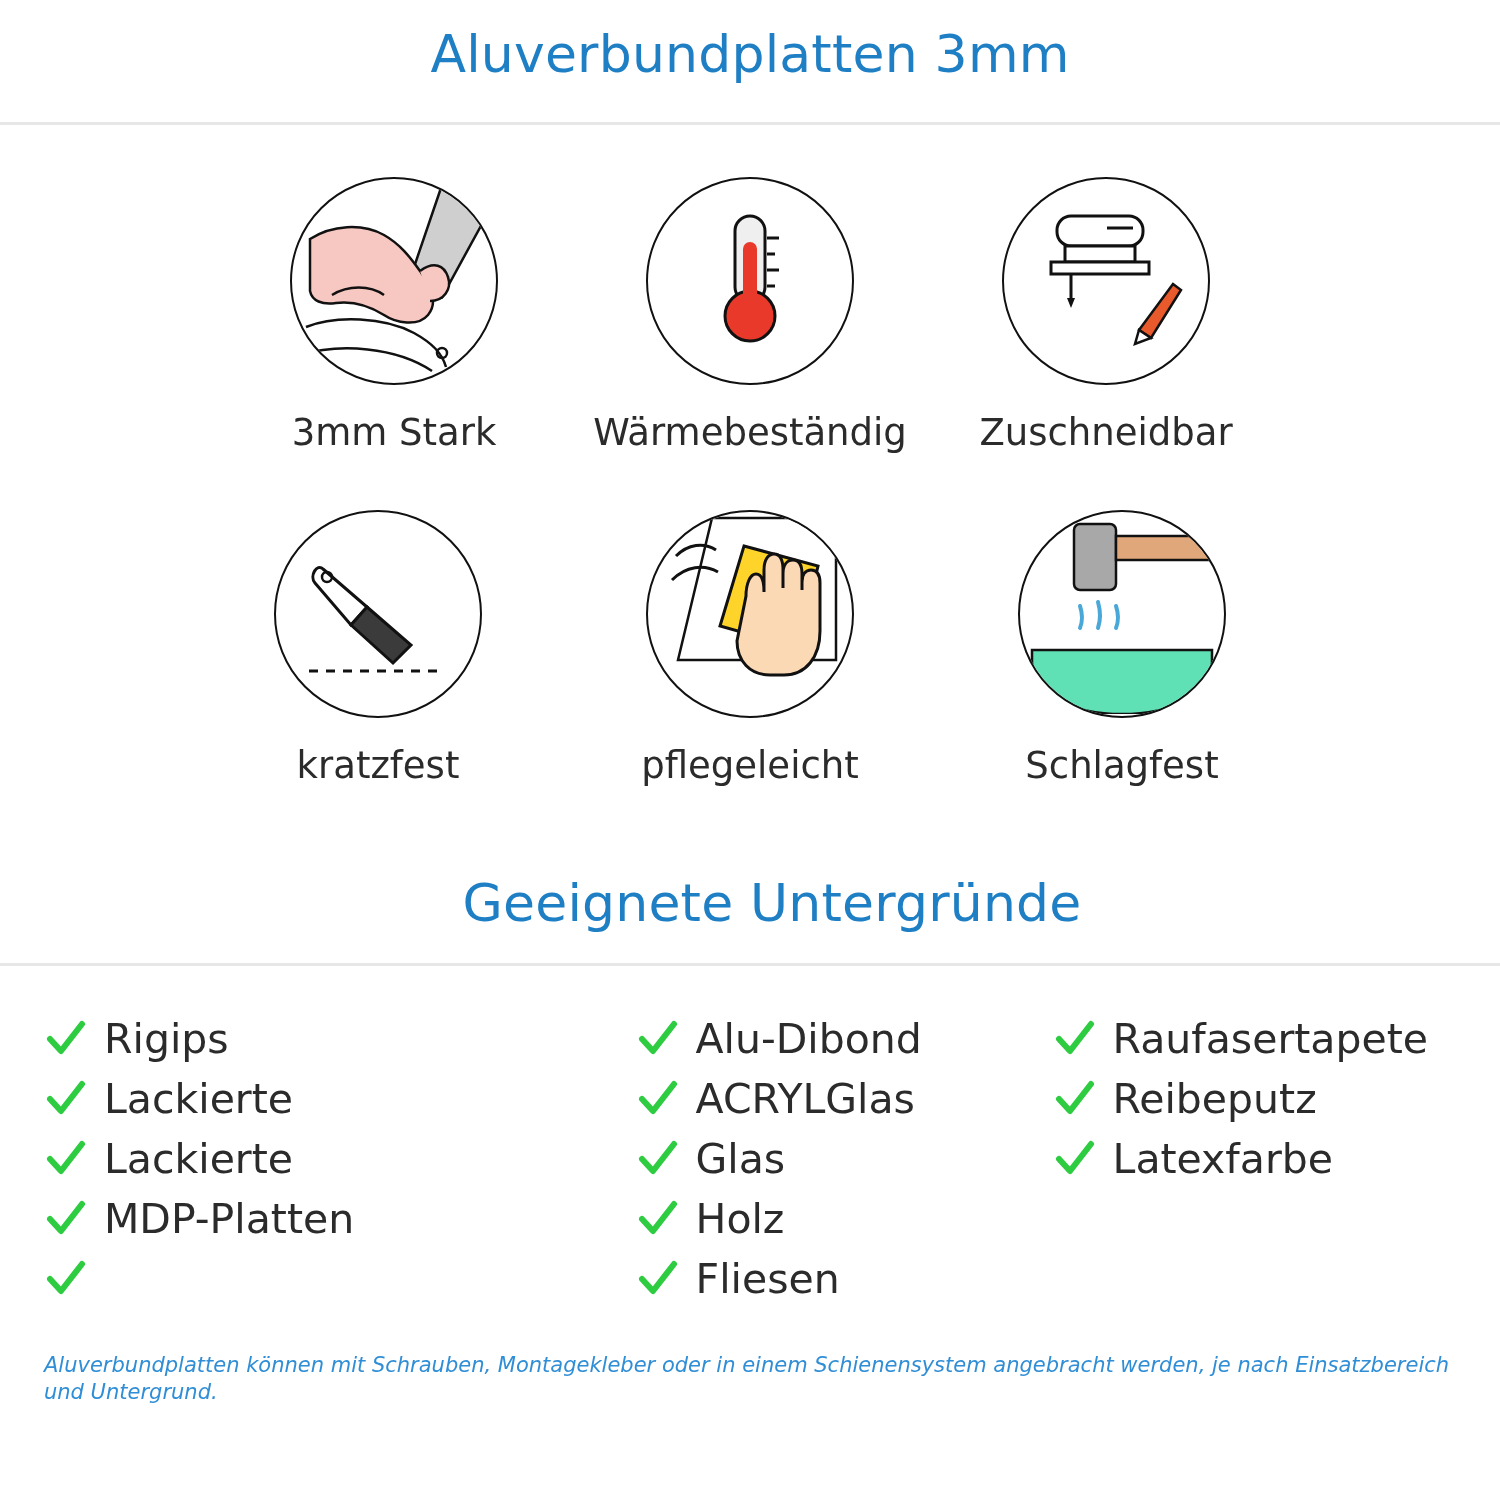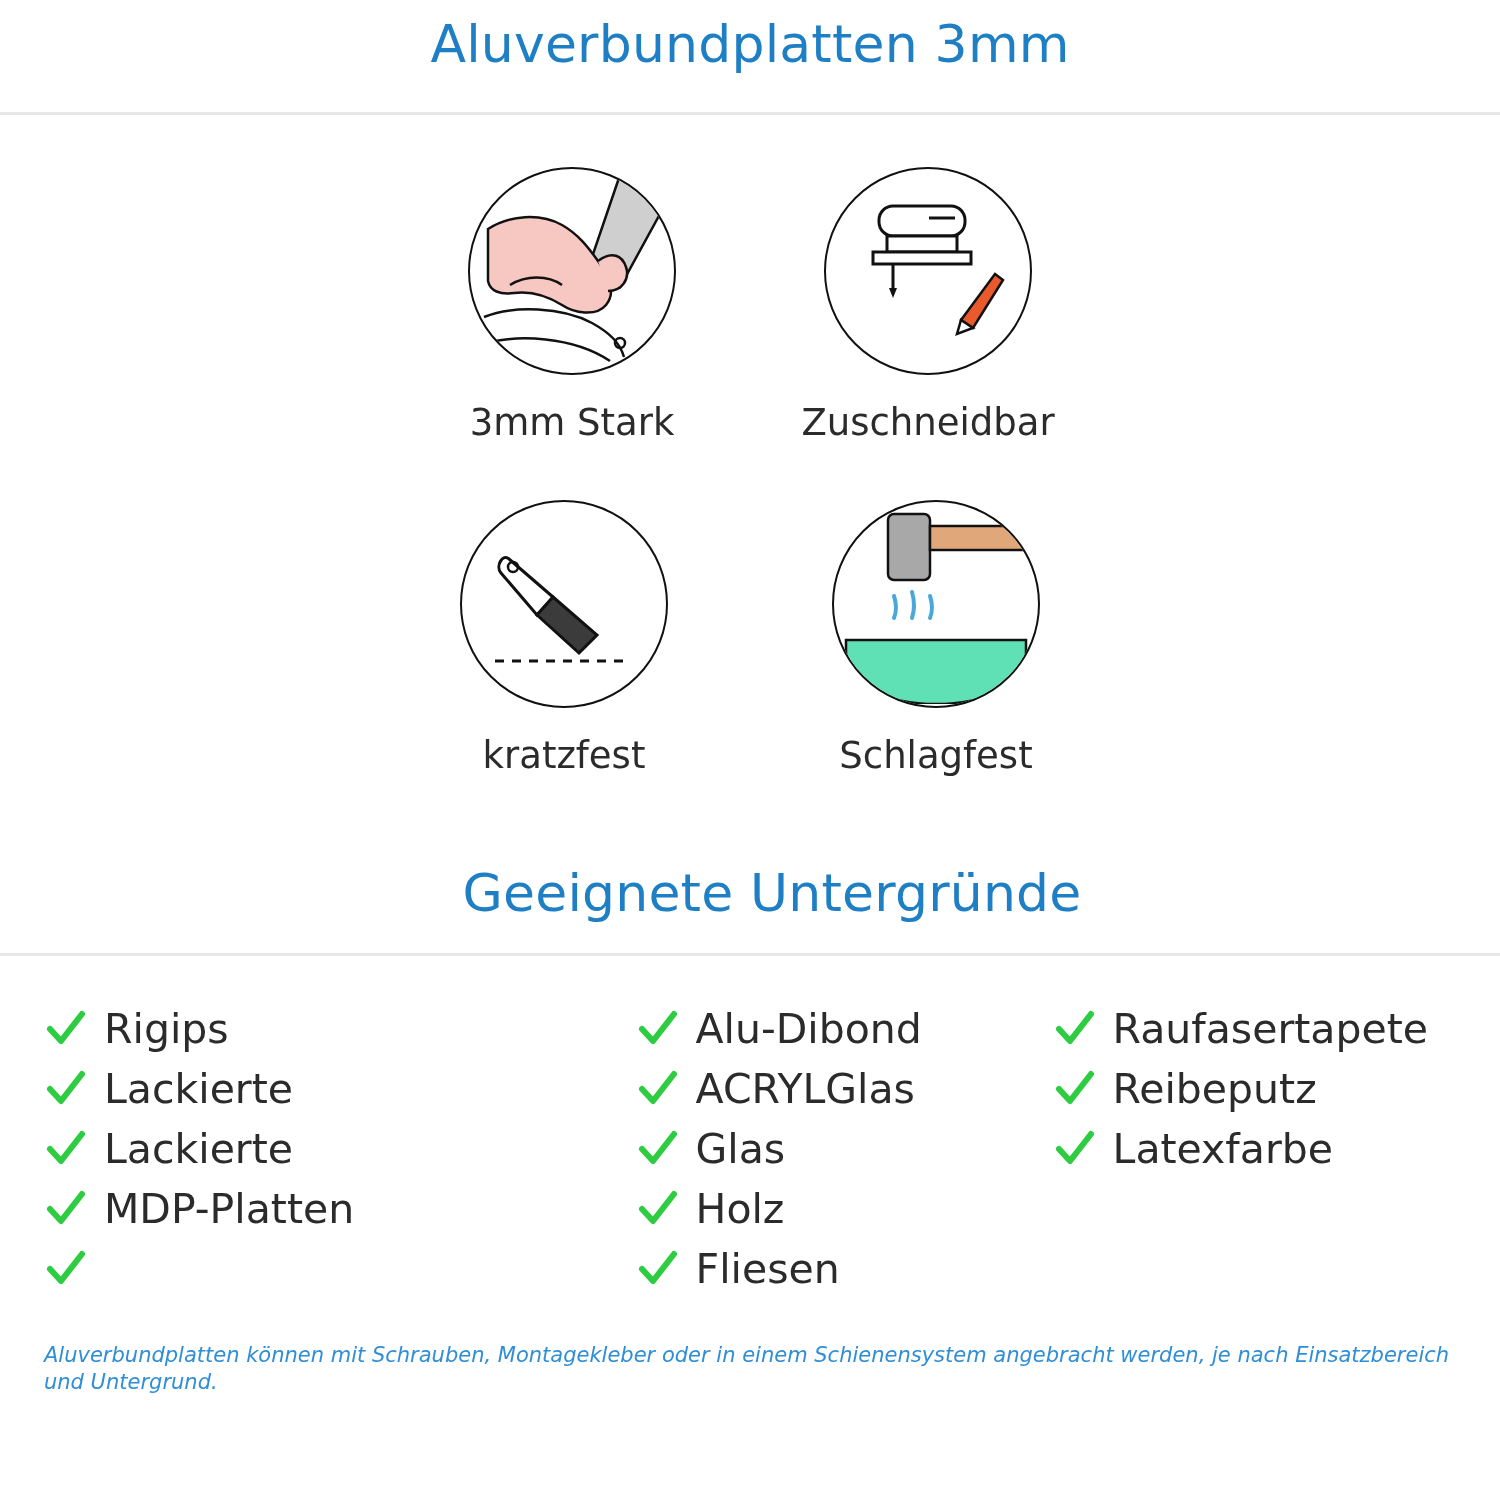--- a/index.html
+++ b/index.html
@@ -19,21 +19,21 @@
   .page {
     width: 1500px;
     height: 1500px;
     position: relative;
     box-sizing: border-box;
   }
 
   
   .title-block {
     text-align: center;
-    padding-top: 14px;
+    padding-top: 24px;
   }
   .main-title {
     font-size: 52px;
     color: #1f7fc4;
     font-weight: 400;
     letter-spacing: 0.2px;
   }
   .rule {
     height: 3px;
     background: #e7e7e7;
@@ -151,20 +151,36 @@
               <path d="M40 118 C56 108 78 108 92 118" fill="none" stroke="#111" stroke-width="2.5"></path>
               <path d="M14 150 C44 138 92 140 122 156 C140 166 150 176 154 190" fill="none" stroke="#111" stroke-width="2.5"></path>
               <path d="M8 178 C48 166 104 170 140 194" fill="none" stroke="#111" stroke-width="2.5"></path>
               <circle cx="150" cy="176" r="5" fill="none" stroke="#111" stroke-width="2.5"></circle>
             </svg>
           </span>
         </div>
         <div class="caption">3mm Stark</div>
       </div>
 
+      <div class="feature">
+        <div class="circle">
+          <span>
+            <svg width="150" height="150" viewBox="0 0 150 150">
+              <rect x="60" y="12" width="30" height="86" rx="15" fill="#efefef" stroke="#111" stroke-width="3"></rect>
+              <circle cx="75" cy="112" r="25" fill="#e8392b" stroke="#111" stroke-width="3"></circle>
+              <rect x="68" y="38" width="14" height="66" rx="7" fill="#e8392b"></rect>
+              <line x1="92" y1="34" x2="104" y2="34" stroke="#111" stroke-width="3"></line>
+              <line x1="92" y1="50" x2="100" y2="50" stroke="#111" stroke-width="3"></line>
+              <line x1="92" y1="66" x2="104" y2="66" stroke="#111" stroke-width="3"></line>
+              <line x1="92" y1="82" x2="100" y2="82" stroke="#111" stroke-width="3"></line>
+            </svg>
+          </span>
+        </div>
+        <div class="caption">Wärmebeständig</div>
+      </div>
 
       <div class="feature">
         <div class="circle">
           <span>
             <svg width="170" height="170" viewBox="0 0 170 170">
               <rect x="36" y="22" width="86" height="30" rx="14" fill="#fff" stroke="#111" stroke-width="3"></rect>
               <rect x="44" y="52" width="70" height="16" fill="#fff" stroke="#111" stroke-width="3"></rect>
               <rect x="30" y="68" width="98" height="12" fill="#fff" stroke="#111" stroke-width="3"></rect>
               <line x1="50" y1="80" x2="50" y2="104" stroke="#111" stroke-width="3"></line>
               <path d="M46 104 l4 10 l4 -10 z" fill="#111"></path>
@@ -188,20 +204,34 @@
               <path d="M30 42 L74 80 L58 98 L22 56 C16 49 24 36 30 42 Z" fill="#fff" stroke="#111" stroke-width="3"></path>
               <circle cx="34" cy="50" r="5" fill="none" stroke="#111" stroke-width="2.5"></circle>
               <path d="M74 80 L118 118 L100 136 L58 98 Z" fill="#3b3b3b" stroke="#111" stroke-width="3"></path>
               <line x1="16" y1="144" x2="150" y2="144" stroke="#111" stroke-width="3" stroke-dasharray="9 8"></line>
             </svg>
           </span>
         </div>
         <div class="caption">kratzfest</div>
       </div>
 
+      <div class="feature">
+        <div class="circle">
+          <span>
+            <svg width="204" height="204" viewBox="0 0 204 204">
+              <path d="M64 8 L188 8 L188 150 L30 150 Z" fill="#ffffff" stroke="#111" stroke-width="2.5"></path>
+              <path d="M96 36 L170 56 L150 138 L72 116 Z" fill="#ffd42a" stroke="#111" stroke-width="3"></path>
+              <path d="M28 46 C40 34 56 32 68 40" fill="none" stroke="#111" stroke-width="3"></path>
+              <path d="M24 70 C38 56 56 54 70 62" fill="none" stroke="#111" stroke-width="3"></path>
+              <path d="M98 86 c0-12 4-22 10-22 c6 0 8 8 8 18 l0 -22 c0-10 4-16 10-16 c6 0 9 6 9 16 l0 18 l0 -14 c0-9 4-14 10-14 c6 0 9 5 9 14 l0 16 l0 -8 c0-8 4-12 9-12 c6 0 9 5 9 13 l0 48 c0 26 -14 44 -36 44 l-14 0 c-20 0 -33 -14 -33 -34 Z" fill="#fbd9b4" stroke="#111" stroke-width="3"></path>
+            </svg>
+          </span>
+        </div>
+        <div class="caption">pflegeleicht</div>
+      </div>
 
       <div class="feature">
         <div class="circle">
           <span>
             <svg width="204" height="204" viewBox="0 0 204 204">
               <rect x="54" y="14" width="42" height="66" rx="6" fill="#a8a8a8" stroke="#111" stroke-width="2.5"></rect>
               <path d="M96 26 L196 26 L196 50 L96 50 Z" fill="#e0a87a" stroke="#111" stroke-width="2.5"></path>
               <path d="M60 96 q4 12 0 22" stroke="#4aa8d8" stroke-width="4" fill="none" stroke-linecap="round"></path>
               <path d="M78 92 q4 14 0 26" stroke="#4aa8d8" stroke-width="4" fill="none" stroke-linecap="round"></path>
               <path d="M96 96 q4 12 0 22" stroke="#4aa8d8" stroke-width="4" fill="none" stroke-linecap="round"></path>

